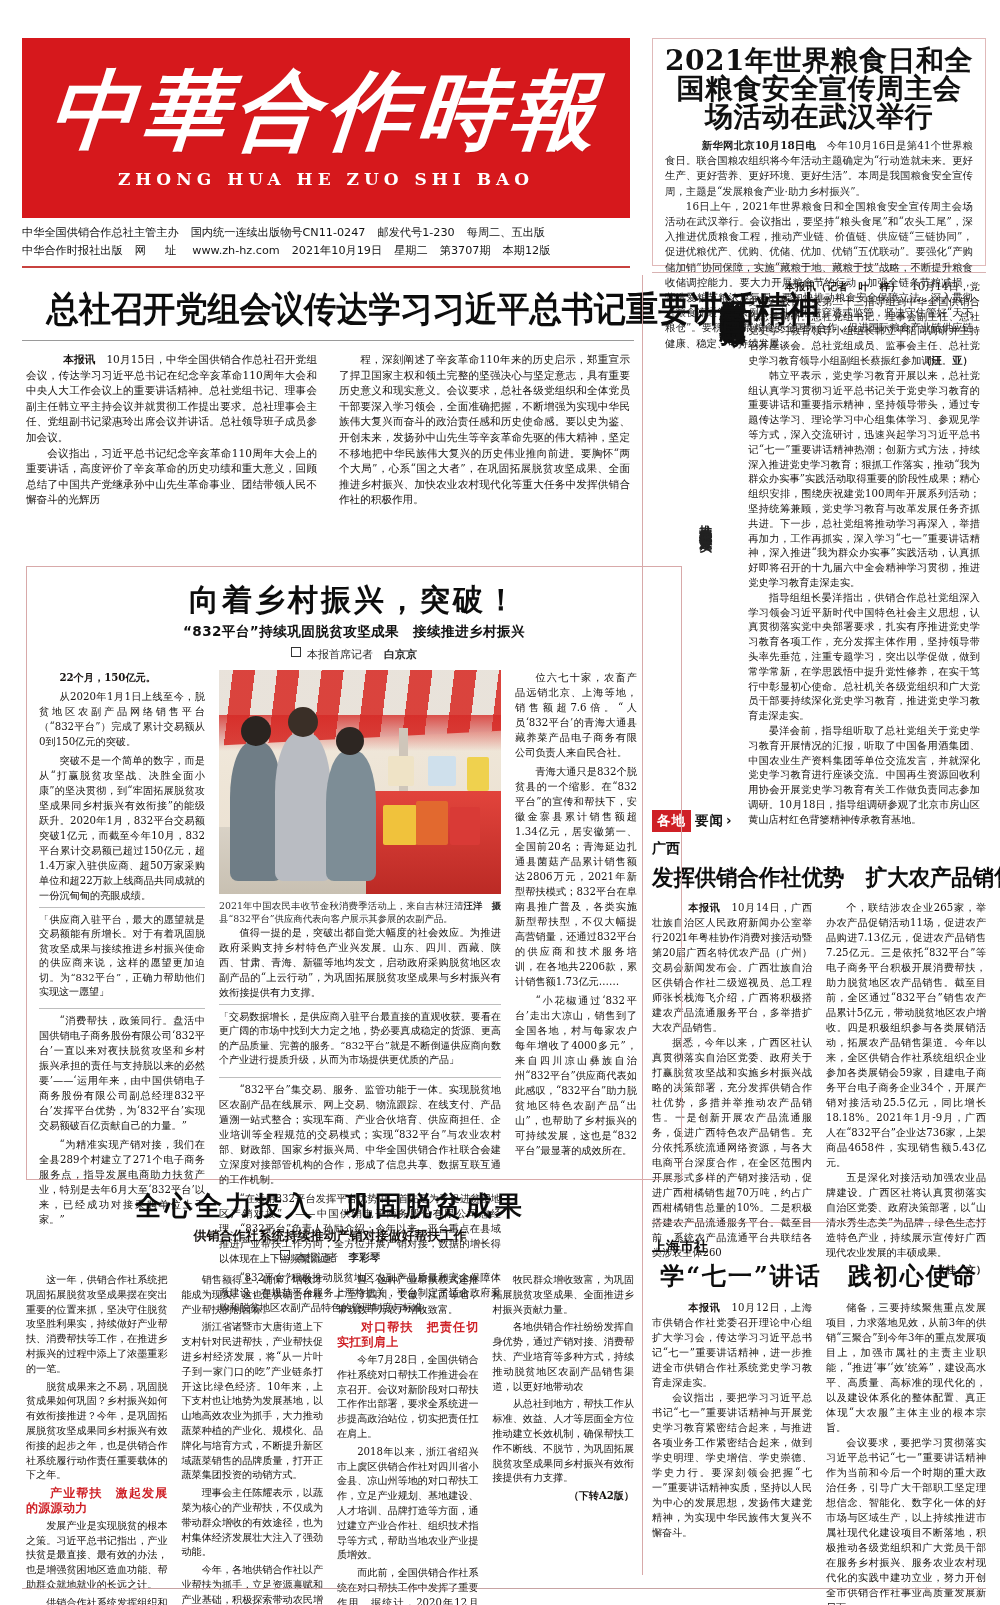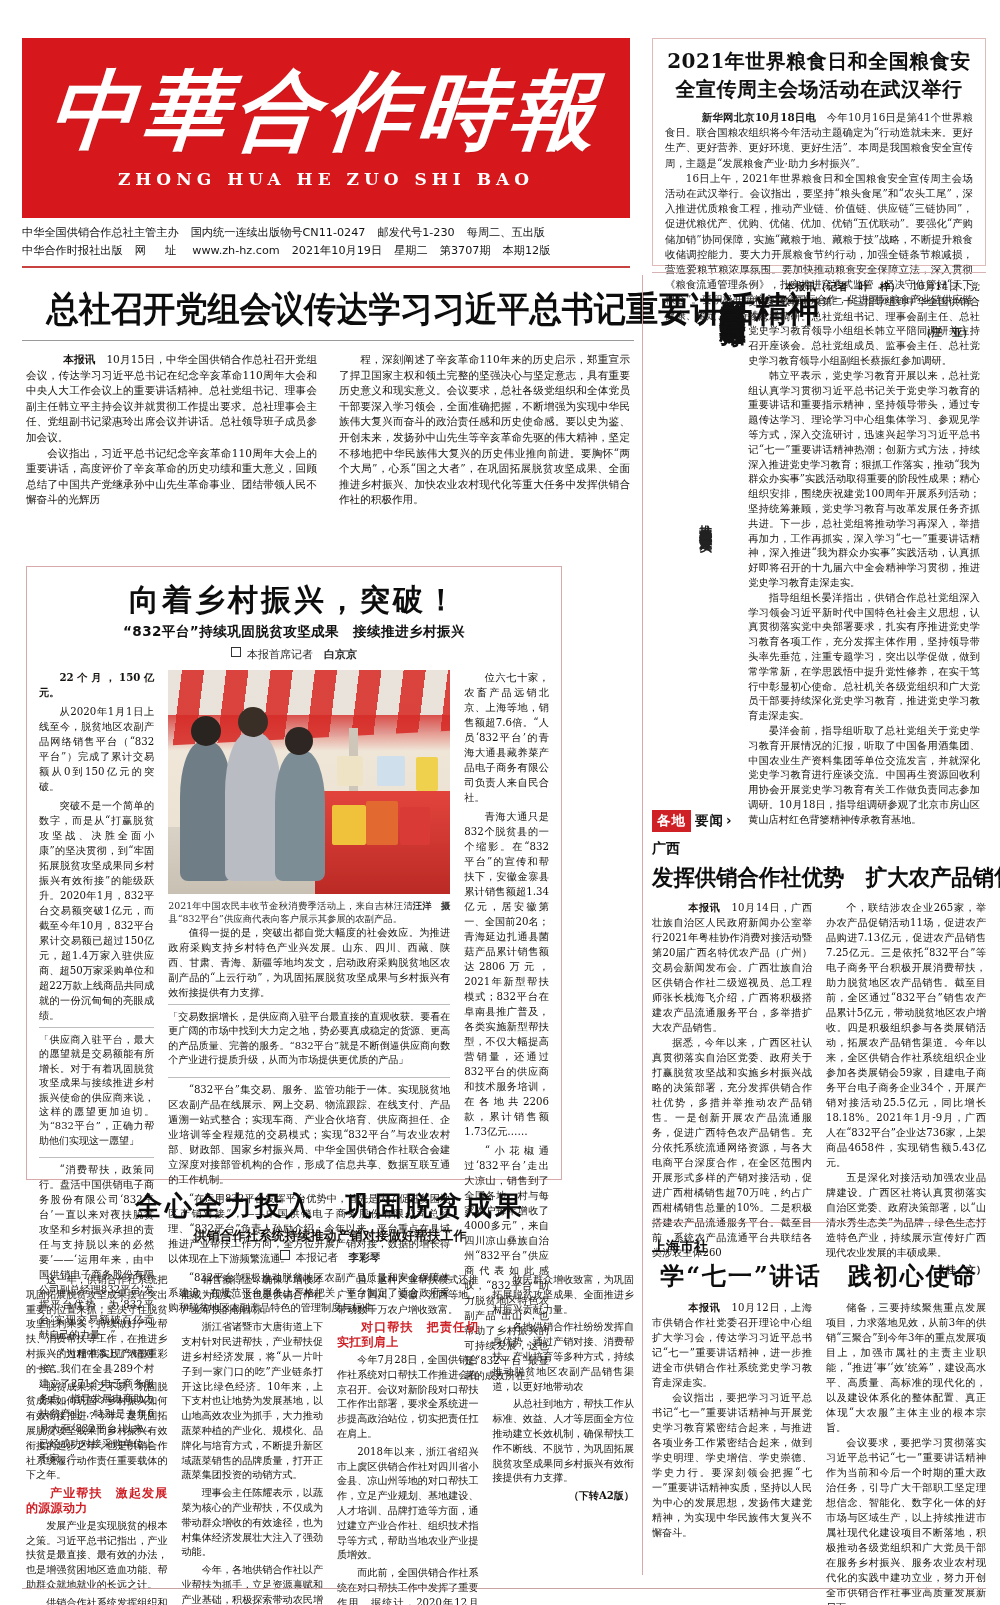--- a/index.html
+++ b/index.html
@@ -28,21 +28,21 @@
   .mast-info .row{display:flex;white-space:nowrap;}
   .mast-info .row span{margin-right:12px;}
   .mast-info .row span.w{letter-spacing:4px;text-align:right;}
   .mast-rule{position:absolute;left:22px;top:266px;width:608px;height:2px;background:#c8423f;}
 
   
   .topright{position:absolute;left:652px;top:38px;width:334px;height:228px;
      border:1px solid #e0b9b9;box-sizing:border-box;padding:8px 12px 6px 12px;background:#fff;}
   .topright h2{margin:0;text-align:center;
      font-family:"DejaVu Serif","Liberation Serif",serif;
-     font-weight:700;font-size:20px;line-height:28px;letter-spacing:.5px;color:#111;}
+     font-weight:700;font-size:28px;line-height:28px;letter-spacing:.5px;color:#111;}
   .topright .body{margin-top:7px;font-size:10.4px;line-height:15.2px;text-align:justify;
      font-family:"DejaVu Serif","Liberation Serif",serif;color:#1c1c1c;}
   .topright .body p{margin:0;text-indent:2em;}
   .lead{font-weight:700;padding-left:16px;}
   .sig{display:block;text-align:right;font-weight:700;margin-top:2px;}
 
   
   .main-head{position:absolute;left:22px;top:286px;width:612px;text-align:center;}
   .main-head h1{
      margin:0;font-family:"DejaVu Serif","Liberation Serif",serif;
@@ -68,21 +68,21 @@
   .vmain{writing-mode:vertical-rl;text-orientation:upright;
      font-family:"DejaVu Serif","Liberation Serif",serif;
      font-weight:700;font-size:26px;line-height:30px;letter-spacing:1px;color:#101010;
      height:100%;}
   .vsub{writing-mode:vertical-rl;text-orientation:upright;
      font-family:"DejaVu Sans","Liberation Sans",sans-serif;
      font-weight:700;font-size:13px;letter-spacing:1px;color:#222;
      align-self:center;margin-right:4px;}
 
   
-  .feature{position:absolute;left:26px;top:566px;width:536px;height:614px;
+  .feature{position:absolute;left:26px;top:566px;width:656px;height:614px;
      border:1px solid #d8a9a9;box-sizing:border-box;padding:14px 12px 12px 12px;}
   .feature h2{margin:0;text-align:center;font-family:"DejaVu Serif","Liberation Serif",serif;
      font-weight:700;font-size:30px;line-height:38px;letter-spacing:3px;color:#0d0d0d;}
   .feature .sub{margin-top:4px;text-align:center;font-size:13.6px;font-weight:700;
      letter-spacing:.4px;color:#111;}
   .feature .author{margin-top:6px;text-align:center;font-size:11px;color:#2a2a2a;}
   .feature .author .sq{display:inline-block;width:8px;height:8px;border:1px solid #333;
      margin-right:6px;vertical-align:1px;}
   .feature .author b{font-weight:700;}
 

